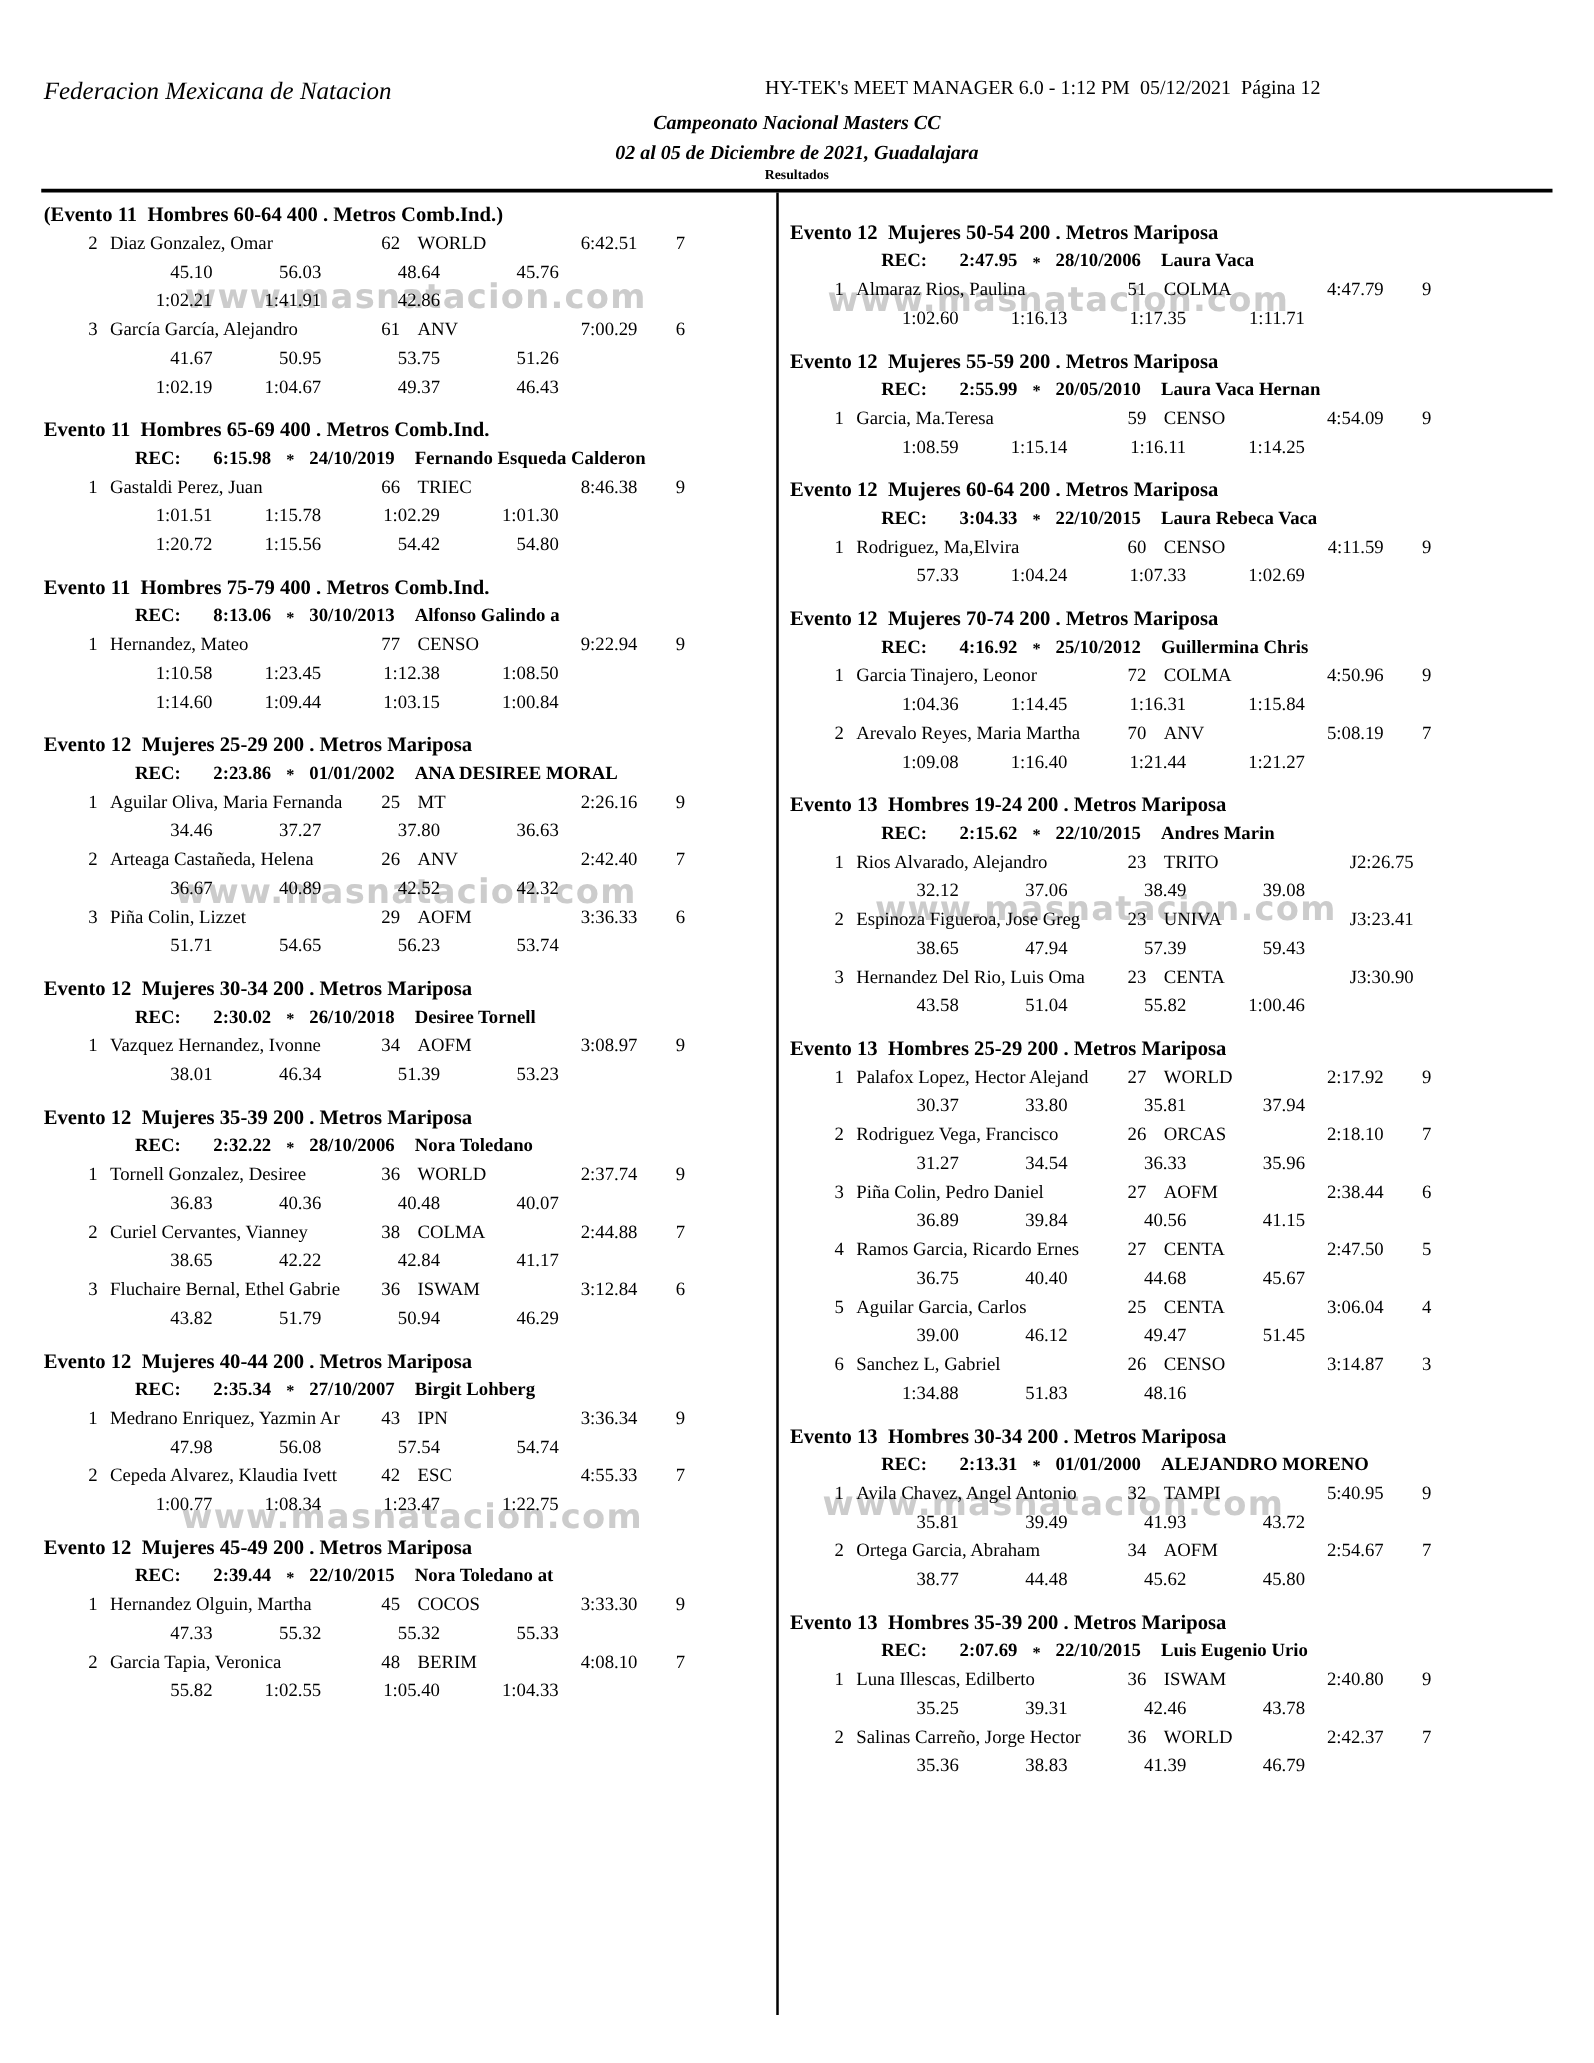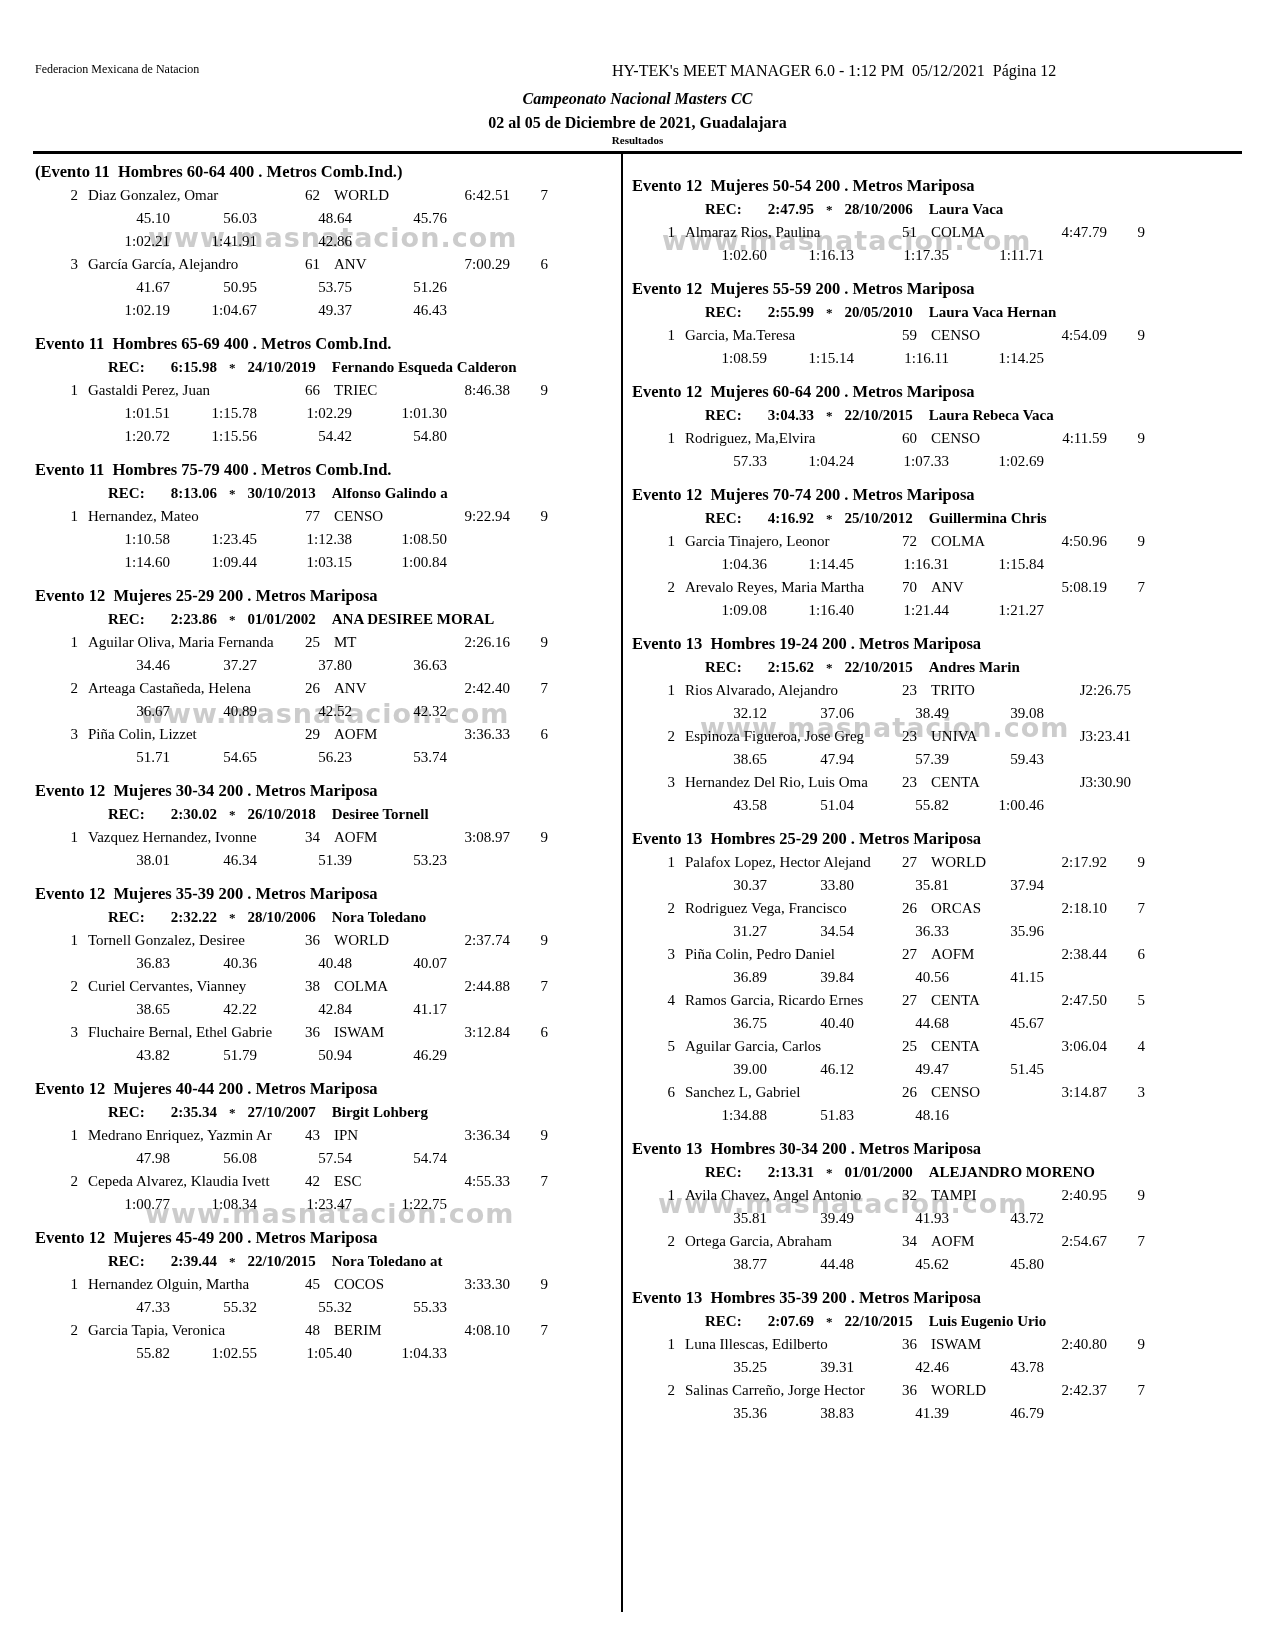--- a/index.html
+++ b/index.html
@@ -1,24 +1,24 @@
 <!DOCTYPE html>
 <html><head>
 <meta charset="utf-8">
 <style>
   html,body{margin:0;padding:0;background:#ffffff;}
   body{width:1275px;height:1650px;position:relative;overflow:hidden;
        font-family:"Liberation Serif","DejaVu Serif",serif;color:#000;}
   .abs{position:absolute;}
   
-  #org{left:35px;top:62px;font-size:12px;}
+  #org{left:35px;top:62px;font-size:20px;font-style:italic;}
   #meta{left:612px;top:62px;font-size:16px;white-space:pre;}
   .centerline{left:0;width:100%;text-align:center;font-weight:bold;}
   #doc-title{top:90px;font-size:16px;font-style:italic;}
-  #doc-subtitle{top:114px;font-size:16px;}
+  #doc-subtitle{top:114px;font-size:16px;font-style:italic;}
   #results-label{top:134px;font-size:11px;}
   #header-rule{left:33px;top:151px;width:1209px;height:3px;background:#000;}
   #column-divider{left:621px;top:154px;width:2px;height:1458px;background:#000;}
   
   .wm{position:absolute;font-family:"DejaVu Sans","Liberation Sans",sans-serif;
       font-weight:bold;font-size:27px;letter-spacing:1px;color:#cccccc;z-index:0;}
   
   .col{position:absolute;top:160px;width:515px;z-index:1;}
   #col-left{left:35px;}
   #col-right{left:632px;padding-top:14px;}
@@ -536,21 +536,21 @@
       </div>
     </div>
     <div class="section">
       <div class="etitle">Evento 13  Hombres 30-34 200 . Metros Mariposa</div>
       <div class="rec"><span class="rlabel">REC:</span><span class="rtime">2:13.31</span><span class="rstar">*</span><span class="rdate">01/01/2000</span><span class="rholder">ALEJANDRO MORENO</span></div>
       <div class="row">
         <span class="place">1</span>
         <span class="name">Avila Chavez, Angel Antonio</span>
         <span class="age">32</span>
         <span class="team">TAMPI</span>
-        <span class="time">2:40.95</span>
+        <span class="time">5:40.95</span>
         <span class="pts">9</span>
       </div>
       <div class="splits">
         <span>35.81</span>
         <span>39.49</span>
         <span>41.93</span>
         <span>43.72</span>
       </div>
       <div class="row">
         <span class="place">2</span>

